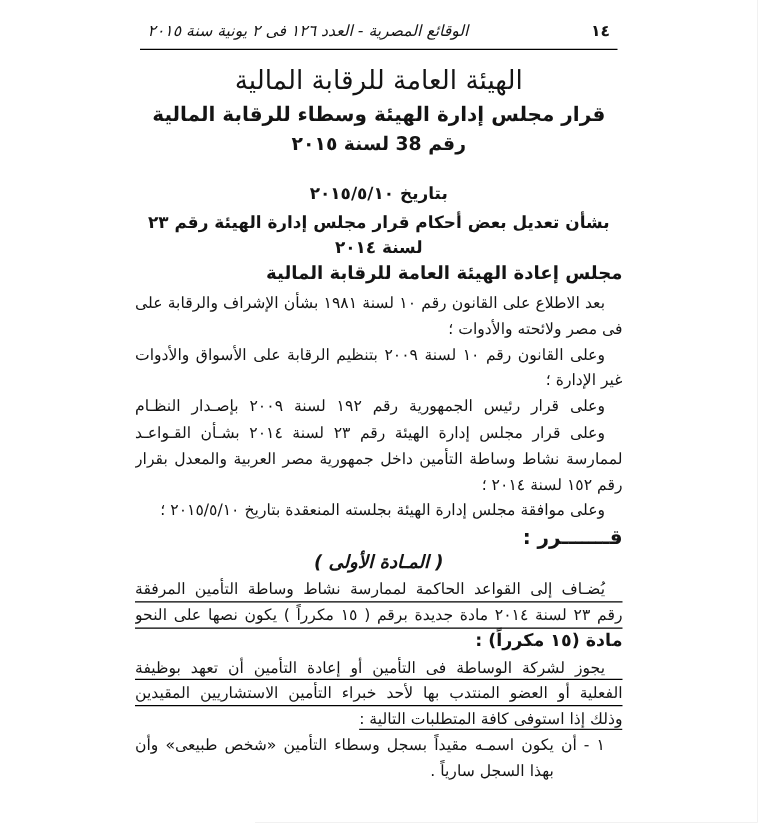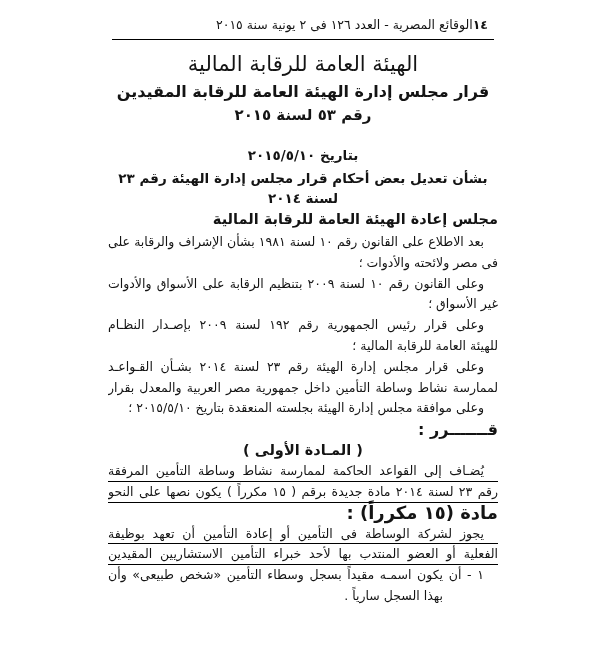--- a/index.html
+++ b/index.html
@@ -23,21 +23,21 @@
   .hdr {
     display:flex;
     align-items:flex-end;
     font-size:12.5px;
     line-height:22px;
     padding:0 6px 3px 6px;
     border-bottom:1.6px solid #000;
     margin:0 4px;
   }
   .hdr .num { font-weight:bold; letter-spacing:1px; }
-  .hdr .txt { flex:1; text-align:right; }
+  .hdr .txt { flex:1; text-align:left;font-style:italic; }
 
   
   .t1 { margin-top:11px; font-size:21px;  line-height:26px; font-weight:normal; text-align:center; }
   .t2 { margin-top:4px;  font-size:16px;  line-height:22px; font-weight:bold; text-align:center; }
   .t3 { margin-top:2px;  font-size:15px;  line-height:21px; font-weight:bold; text-align:center; }
   .t4 { margin-top:19px;  font-size:13.5px;line-height:20px; font-weight:bold; text-align:center; }
   .t5 { margin-top:3px;  font-size:13.5px;line-height:20px; font-weight:bold; text-align:center; }
   .issuer { margin-top:1px; font-size:14.5px; line-height:21px; font-weight:bold; text-align:right; }
 
   
@@ -49,59 +49,60 @@
     overflow:hidden;
   }
   .first { margin-top:2px; }
   .just { text-align:justify; text-align-last:justify; -moz-text-align-last:justify; white-space:normal; height:20.8px; }
   .ind  { text-indent:14px; }
   .ub   { border-bottom:1px solid #000; box-sizing:border-box; }
   .udeco { text-decoration:underline; text-underline-offset:4px; text-decoration-thickness:1px; }
   .cont { padding-right:55px; }
 
   .qarar { font-size:16px;   line-height:21px; font-weight:bold; text-align:right; }
-  .art1  { font-size:14.5px; line-height:21px; font-weight:bold; text-align:center; }
-  .m15   { font-size:18px;   line-height:20.8px; font-weight:bold; }
+  .art1  { font-size:14.5px; line-height:21px; font-weight:bold; text-align:center;font-style:italic; }
+  .m15   { font-size:14px;   line-height:20.8px; font-weight:bold; }
 </style>
 </head>
 <body>
 
 <div class="page">
   <div class="content">
 
     <div class="hdr">
       <span class="num">١٤</span>
       <span class="txt">الوقائع المصرية - العدد ١٢٦ فى ٢ يونية سنة ٢٠١٥</span>
     </div>
 
     <div class="t1">الهيئة العامة للرقابة المالية</div>
-    <div class="t2">قرار مجلس إدارة الهيئة العامة للرقابة المقيدين</div>
-    <div class="t3">رقم ٥٣ لسنة ٢٠١٥</div>
+    <div class="t2">قرار مجلس إدارة الهيئة وسطاء للرقابة المالية</div>
+    <div class="t3">رقم 38 لسنة ٢٠١٥</div>
     <div class="t4">بتاريخ ٢٠١٥/٥/١٠</div>
     <div class="t5">بشأن تعديل بعض أحكام قرار مجلس إدارة الهيئة رقم ٢٣ لسنة ٢٠١٤</div>
     <div class="issuer">مجلس إعادة الهيئة العامة للرقابة المالية</div>
 
     <div class="ln just ind first">بعد الاطلاع على القانون رقم ١٠ لسنة ١٩٨١ بشأن الإشراف والرقابة على التأمين</div>
     <div class="ln">فى مصر ولائحته والأدوات ؛</div>
     <div class="ln just ind">وعلى القانون رقم ١٠ لسنة ٢٠٠٩ بتنظيم الرقابة على الأسواق والأدوات الماليـة</div>
-    <div class="ln">غير الأسواق ؛</div>
+    <div class="ln">غير الإدارة ؛</div>
     <div class="ln just ind">وعلى قرار رئيس الجمهورية رقم ١٩٢ لسنة ٢٠٠٩ بإصـدار النظـام الأساسـى</div>
-    <div class="ln">للهيئة العامة للرقابة المالية ؛</div>
     <div class="ln just ind">وعلى قرار مجلس إدارة الهيئة رقم ٢٣ لسنة ٢٠١٤ بشـأن القـواعـد الحـاكمـة</div>
     <div class="ln just">لممارسة نشاط وساطة التأمين داخل جمهورية مصر العربية والمعدل بقرار مجلس إدارة الهيئة</div>
+    <div class="ln">رقم ١٥٢ لسنة ٢٠١٤ ؛</div>
     <div class="ln ind">وعلى موافقة مجلس إدارة الهيئة بجلسته المنعقدة بتاريخ ٢٠١٥/٥/١٠ ؛</div>
 
     <div class="qarar">قـــــــرر :</div>
     <div class="art1">( المـادة الأولى )</div>
 
     <div class="ln just ind ub">يُضـاف إلى القواعد الحاكمة لممارسة نشاط وساطة التأمين المرفقة بقرار مجلس إدارة الهيئة</div>
     <div class="ln just ub">رقم ٢٣ لسنة ٢٠١٤ مادة جديدة برقم ( ١٥ مكرراً ) يكون نصها على النحو التالى :</div>
 
     <div class="m15">مادة (١٥ مكرراً) :</div>
 
     <div class="ln just ind ub">يجوز لشركة الوساطة فى التأمين أو إعادة التأمين أن تعهد بوظيفة المسئول عن الإدارة</div>
     <div class="ln just ub">الفعلية أو العضو المنتدب بها لأحد خبراء التأمين الاستشاريين المقيدين بسجل الهيئة ،</div>
+    <div class="ln"><span class="udeco">وذلك إذا استوفى كافة المتطلبات التالية :</span></div>
 
     <div class="ln just ind">١ - أن يكون اسمـه مقيداً بسجل وسطاء التأمين «شخص طبيعى» وأن يكون قيده</div>
     <div class="ln cont">بهذا السجل سارياً .</div>
 
   </div>
 </div>
 
 </body></html>

